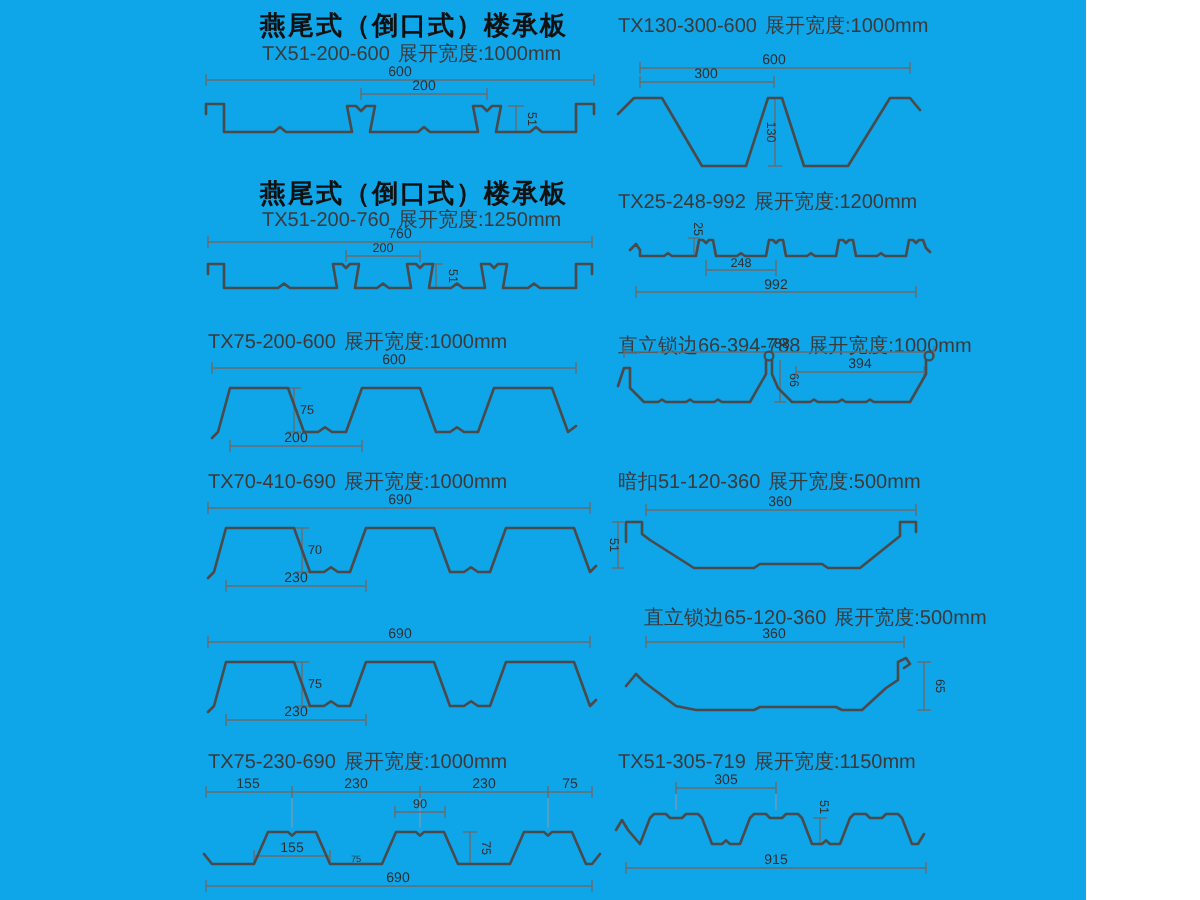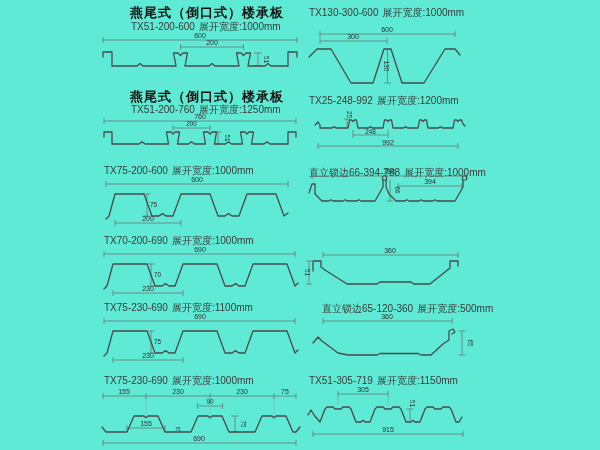--- a/index.html
+++ b/index.html
@@ -1,16 +1,16 @@
 <!DOCTYPE html>
 <html><head>
 <meta charset="utf-8">
 <style>
   html,body{margin:0;padding:0;background:#fff;}
-  #stage{position:relative;width:600px;height:450px;background:#5eead4;overflow:hidden;
+  #stage{position:relative;width:543px;height:450px;background:#0ea5e9;overflow:hidden;
          font-family:"Liberation Sans",sans-serif;}
   .panel{position:absolute;}
   .heading{font-weight:bold;font-size:13px;color:#111;letter-spacing:1px;white-space:nowrap;}
   .specline{font-size:10px;color:#3a3a3a;white-space:nowrap;}
   .specline .model{margin-right:4px;}
   svg{position:absolute;overflow:visible;}
   svg path.outline{fill:none;stroke:#4a4a4a;stroke-width:1.3;stroke-linejoin:round;stroke-linecap:round;}
   svg circle.knob{fill:none;stroke:#4a4a4a;stroke-width:1.1;}
   svg line.dim{stroke:#6b6b6b;stroke-width:0.7;}
   svg line.tick{stroke:#6b6b6b;stroke-width:0.7;}
@@ -81,41 +81,38 @@
     <line class="tick" x1="43.5" y1="40" x2="50.5" y2="40"></line>
     <text x="50" y="31" class="sm">75</text>
     <line class="dim" x1="15" y1="47" x2="81" y2="47"></line>
     <line class="tick" x1="15" y1="44" x2="15" y2="50"></line>
     <line class="tick" x1="81" y1="44" x2="81" y2="50"></line>
     <text x="48" y="45" text-anchor="middle">200</text>
     <path class="outline" d="M6,43 L9,40 L15,18 L44,18 L52,40 L59,40 L62.5,37.6 L66,40 L73,40 L81,18 L110,18 L118,40 L125,40 L128.5,37.6 L132,40 L139,40 L147,18 L176,18 L184,40 L188,37"></path>
   </svg>
 
   <div class="panel specline" style="left:104px;top:234px;">
-    <span class="model">TX70-200-690</span><span>展开宽度:1000mm</span>
+    <span class="model">TX70-410-690</span><span>展开宽度:1000mm</span>
   </div>
   <svg style="left:100px;top:246px;" width="200" height="54" viewBox="0 0 200 54">
     <line class="dim" x1="4" y1="8" x2="195" y2="8"></line>
     <line class="tick" x1="4" y1="5" x2="4" y2="11"></line>
     <line class="tick" x1="195" y1="5" x2="195" y2="11"></line>
     <text x="100" y="6" text-anchor="middle">690</text>
     <line class="dim" x1="51" y1="18" x2="51" y2="40"></line>
     <line class="tick" x1="47.5" y1="18" x2="54.5" y2="18"></line>
     <line class="tick" x1="47.5" y1="40" x2="54.5" y2="40"></line>
     <text x="54" y="31" class="sm">70</text>
     <line class="dim" x1="13" y1="47" x2="83" y2="47"></line>
     <line class="tick" x1="13" y1="44" x2="13" y2="50"></line>
     <line class="tick" x1="83" y1="44" x2="83" y2="50"></line>
     <text x="48" y="45" text-anchor="middle">230</text>
     <path class="outline" d="M4,43 L7,40 L13,18 L47,18 L55,40 L62,40 L65.5,37.6 L69,40 L75,40 L83,18 L117,18 L125,40 L132,40 L135.5,37.6 L139,40 L145,40 L153,18 L187,18 L195,40 L198,37"></path>
   </svg>
 
-  <div class="panel specline" style="left:104px;top:301px;">
-    <span class="model">TX75-230-690</span><span>展开宽度:1100mm</span>
-  </div>
   <svg style="left:100px;top:313px;" width="200" height="54" viewBox="0 0 200 54">
     <line class="dim" x1="4" y1="8" x2="195" y2="8"></line>
     <line class="tick" x1="4" y1="5" x2="4" y2="11"></line>
     <line class="tick" x1="195" y1="5" x2="195" y2="11"></line>
     <text x="100" y="6" text-anchor="middle">690</text>
     <line class="dim" x1="51" y1="18" x2="51" y2="40"></line>
     <line class="tick" x1="47.5" y1="18" x2="54.5" y2="18"></line>
     <line class="tick" x1="47.5" y1="40" x2="54.5" y2="40"></line>
     <text x="54" y="31" class="sm">75</text>
     <line class="dim" x1="13" y1="47" x2="83" y2="47"></line>
@@ -211,20 +208,23 @@
     <text transform="translate(90,22) rotate(90)" text-anchor="middle" class="sm">66</text>
     <line class="dim" x1="93" y1="18" x2="157" y2="18"></line>
     <line class="tick" x1="93" y1="15" x2="93" y2="21"></line>
     <line class="tick" x1="157" y1="15" x2="157" y2="21"></line>
     <text x="125" y="16" text-anchor="middle">394</text>
     <path class="outline" d="M4,25 L7,16 L10,16 L10,26 L17,33 L24,33 L26,31.8 L28,33 L38,33 L40,31.8 L42,33 L52,33 L54,31.8 L56,33 L70,33 L78,19 L78,12 M81,12 L81,19 L84,26 L91,33 L100,33 L102,31.8 L104,33 L114,33 L116,31.8 L118,33 L128,33 L130,31.8 L132,33 L150,33 L158,19 L158,12"></path>
     <circle class="knob" cx="79.5" cy="10" r="2.2"></circle>
     <circle class="knob" cx="159.5" cy="10" r="2.2"></circle>
   </svg>
 
+  <div class="panel specline" style="left:309px;top:234px;">
+    <span class="model">暗扣51-120-360</span><span>展开宽度:500mm</span>
+  </div>
   <svg style="left:300px;top:243px;" width="175" height="50" viewBox="0 0 175 50">
     <line class="dim" x1="23" y1="12" x2="158" y2="12"></line>
     <line class="tick" x1="23" y1="9" x2="23" y2="15"></line>
     <line class="tick" x1="158" y1="9" x2="158" y2="15"></line>
     <text x="90" y="10" text-anchor="middle">360</text>
     <line class="dim" x1="9" y1="18" x2="9" y2="41"></line>
     <line class="tick" x1="6" y1="18" x2="12" y2="18"></line>
     <line class="tick" x1="6" y1="41" x2="12" y2="41"></line>
     <text transform="translate(5,29.5) rotate(90)" text-anchor="middle" class="sm">51</text>
     <path class="outline" d="M13,28 L13,18 L21,18 L21,24 L25,27 L47,41 L77,41 L80,39 L111,39 L114,41 L130,41 L150,25 L150,18 L158,18 L158,23"></path>

